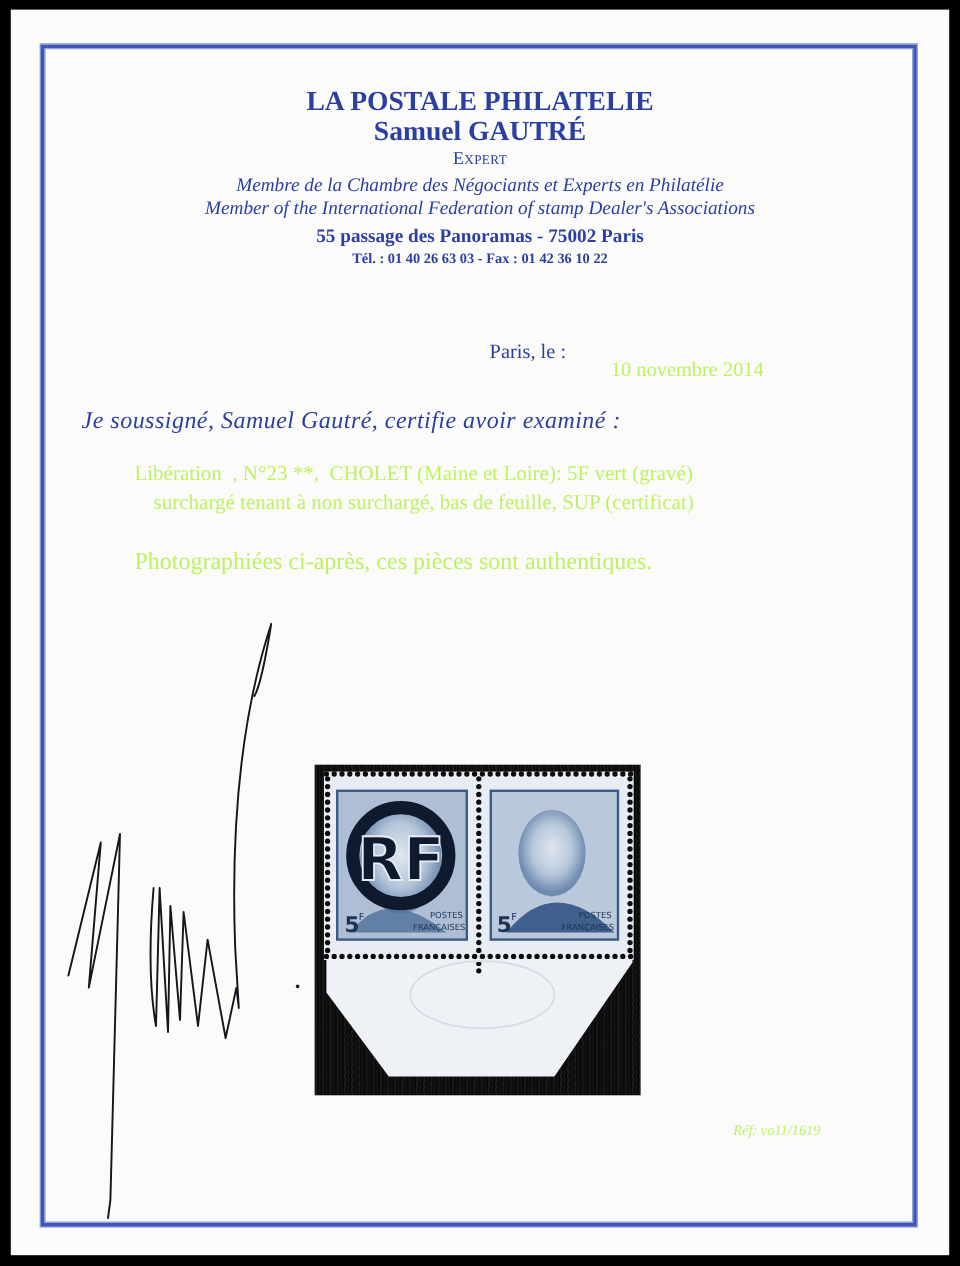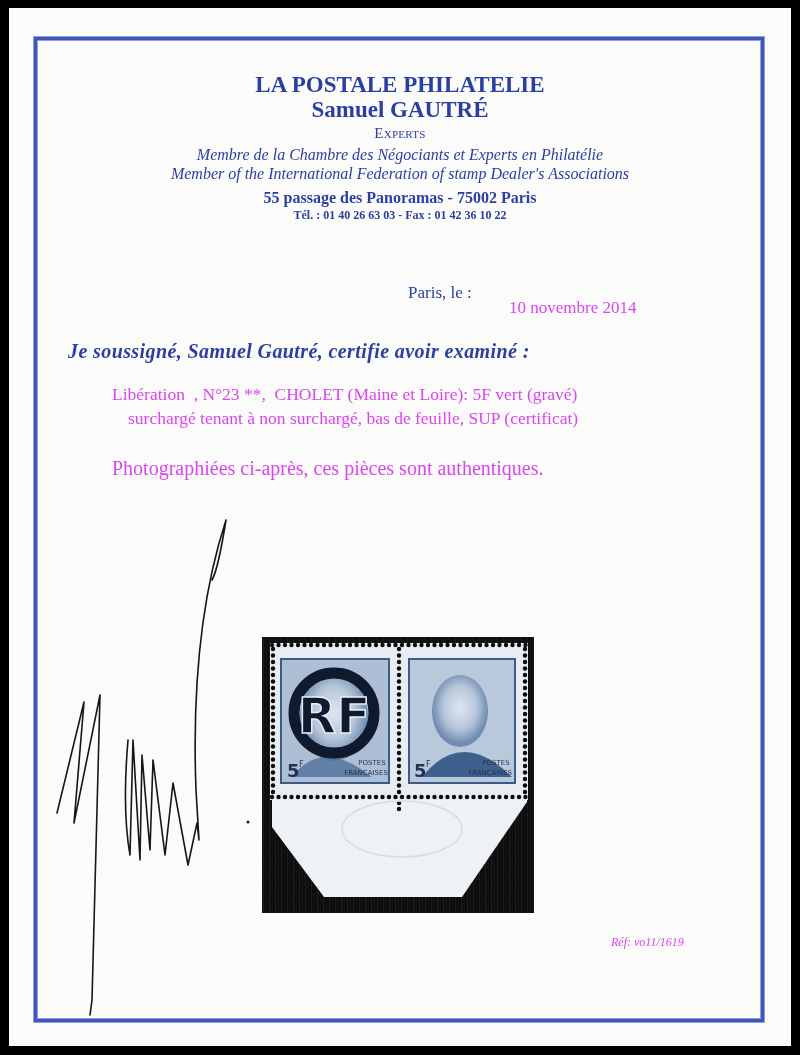--- a/index.html
+++ b/index.html
@@ -17,38 +17,38 @@
       background: #fbfbf9;
     }
     .frame {
       position: absolute;
       left: 34px; top: 37px;
       width: 724px; height: 979px;
       border: 3px solid #3f56b8;
       box-shadow: inset 0 0 0 1px #8fa0de, 0 0 0 1px #8fa0de;
     }
     .blue { color: #2b3fa3; }
-    .black { color: #d946ef; }
+    .black { color: #bef264; }
     .abs { position: absolute; white-space: nowrap; }
     .center { left: 0; width: 800px; text-align: center; }
 
     .h-company { top: 72px; font-size: 23px; font-weight: bold; }
     .h-name { top: 97px; font-size: 23px; font-weight: bold; }
     .h-expert { top: 125px; font-size: 15px; font-variant: small-caps; letter-spacing: 0.3px; }
     .h-member-fr { top: 146px; font-size: 16px; font-style: italic; }
     .h-member-en { top: 165px; font-size: 16px; font-style: italic; }
     .h-address { top: 189px; font-size: 16px; font-weight: bold; }
     .h-phone { top: 208px; font-size: 12px; font-weight: bold; }
 
     .place { left: 408px; top: 283px; font-size: 17px; }
     .date { left: 509px; top: 298px; font-size: 17px; }
 
     .declaration {
       left: 68px; top: 340px;
-      font-size: 20px; font-weight: bold; font-style: italic;
+      font-size: 20px; font-weight: normal; font-style: italic;
       letter-spacing: 0.4px;
     }
     .desc1 { left: 112px; top: 384px; font-size: 17.5px; }
     .desc2 { left: 128px; top: 408px; font-size: 17.5px; }
     .auth { left: 112px; top: 457px; font-size: 20px; }
 
     .ref {
       left: 611px; top: 935px;
       font-size: 12px; font-style: italic;
     }
@@ -65,21 +65,21 @@
     }
   </style>
 </head>
 <body>
 
 <div class="paper"></div>
 <div class="frame"></div>
 
 <div class="abs center blue h-company">LA POSTALE PHILATELIE</div>
 <div class="abs center blue h-name">Samuel GAUTRÉ</div>
-<div class="abs center blue h-expert">Experts</div>
+<div class="abs center blue h-expert">Expert</div>
 <div class="abs center blue h-member-fr">Membre de la Chambre des Négociants et Experts en Philatélie</div>
 <div class="abs center blue h-member-en">Member of the International Federation of stamp Dealer's Associations</div>
 <div class="abs center blue h-address">55 passage des Panoramas - 75002 Paris</div>
 <div class="abs center blue h-phone">Tél. : 01 40 26 63 03 - Fax : 01 42 36 10 22</div>
 
 <div class="abs blue place">Paris, le :</div>
 <div class="abs black date">10 novembre 2014</div>
 
 <div class="abs blue declaration">Je soussigné, Samuel Gautré, certifie avoir examiné :</div>
 <div class="abs black desc1" style="white-space: pre;">Libération  , N°23 **,  CHOLET (Maine et Loire): 5F vert (gravé)</div>

